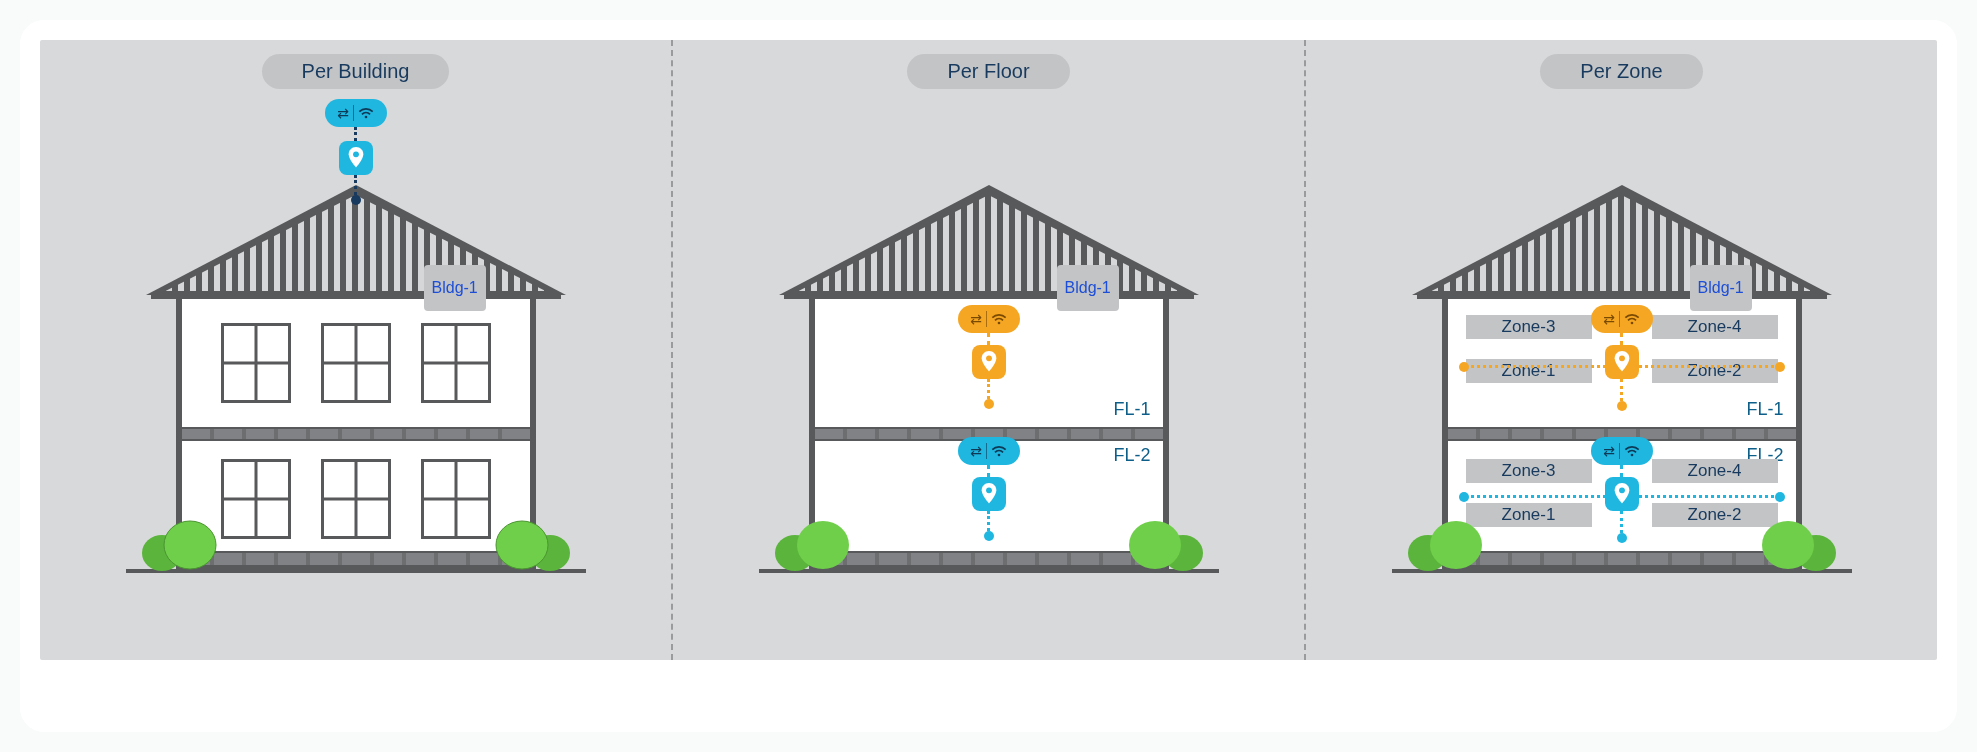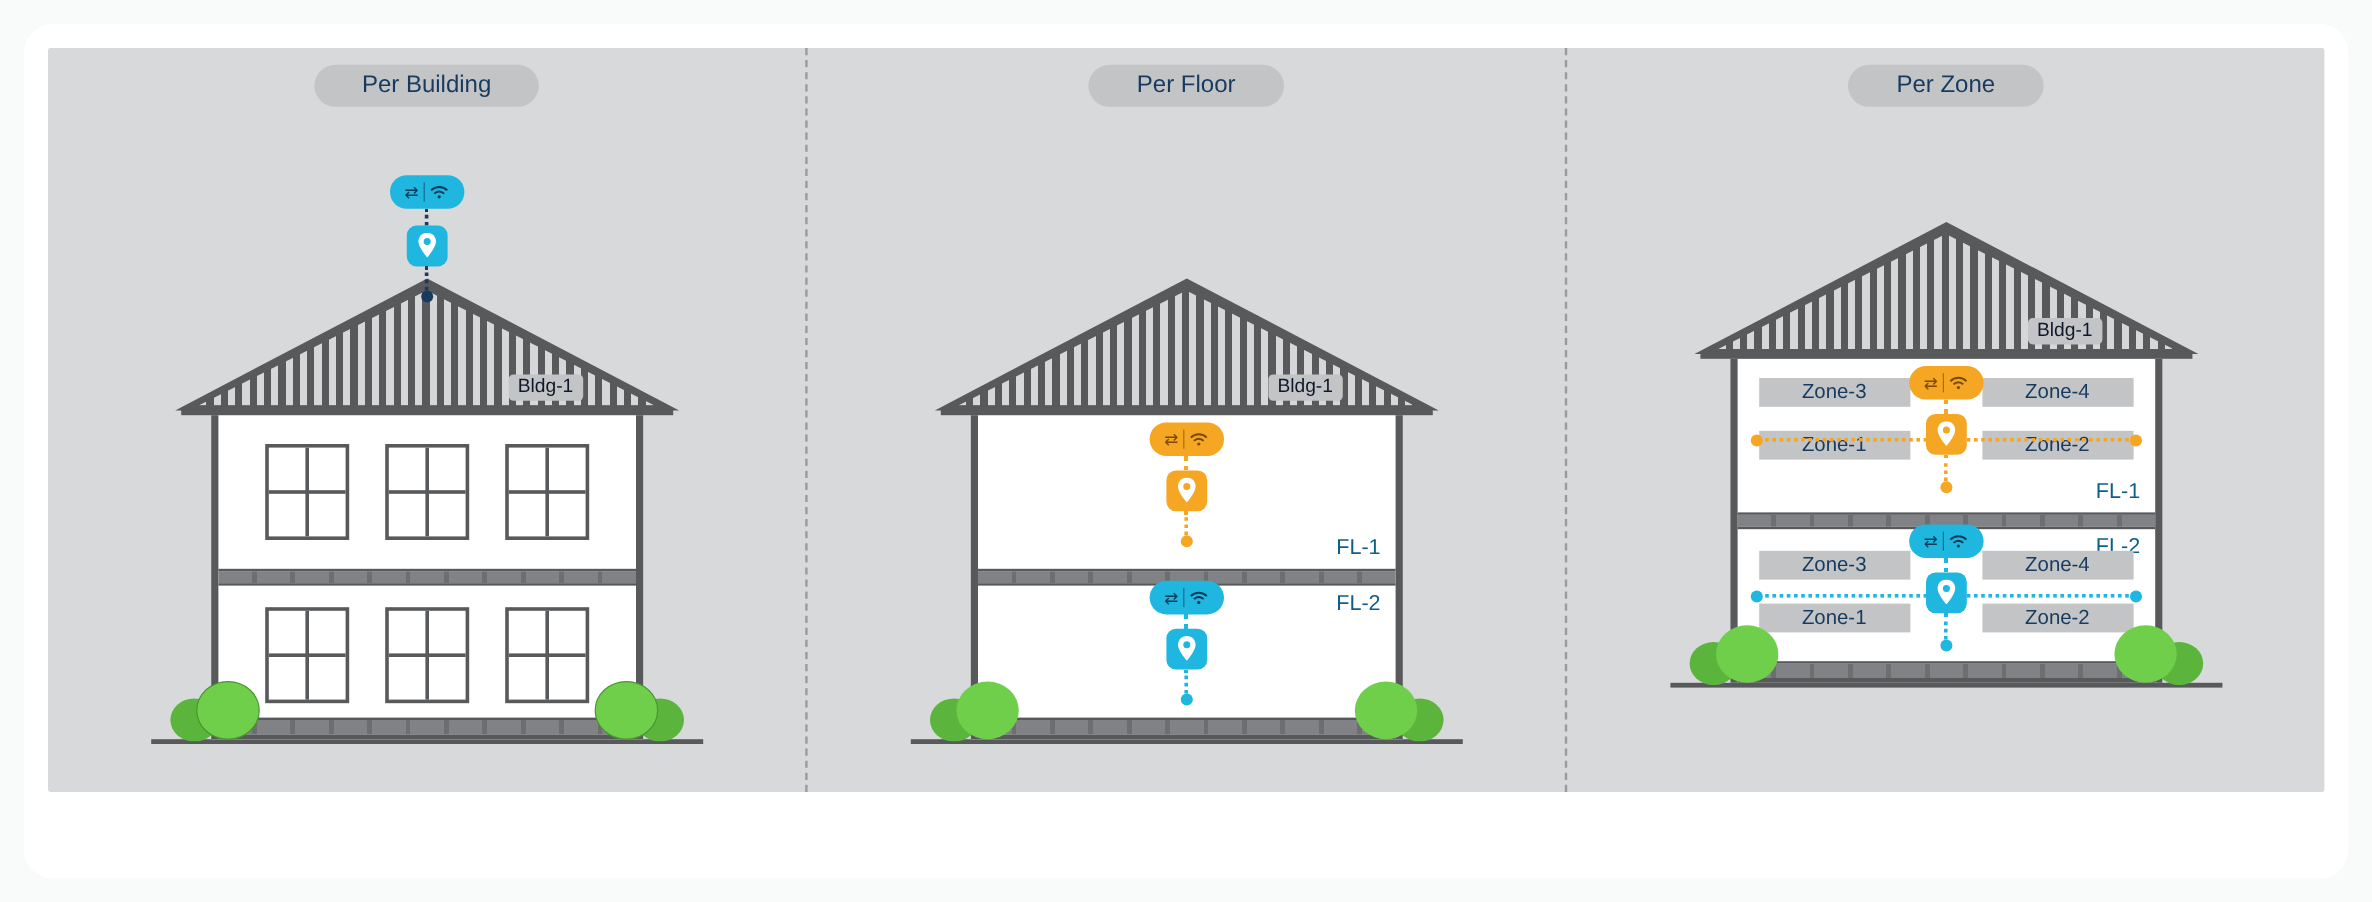--- a/index.html
+++ b/index.html
@@ -35,21 +35,20 @@
   .panel {
     flex: 1;
     position: relative;
     display: flex;
     flex-direction: column;
     align-items: center;
     padding-top: 10px;
   }
   .panel:not(:last-child) {
     border-right: 2px dashed #9a9b9c;
-    gap: 47px;
   }
   .panel-title {
     background: #c3c4c6;
     color: #173a5e;
     padding: 6px 40px;
     border-radius: 20px;
     font-size: 20px;
     margin-top: 4px;
   }
   .building-area {
@@ -89,23 +88,23 @@
     width: 410px;
     height: 6px;
     background: #58595b;
     z-index: 5;
   }
   .bldg-label {
     position: absolute;
     top: 170px;
     left: 328px;
     background: #c3c4c6;
-    color: #0f172a;
+    color: #1d4ed8;
     font-size: 16px;
-    padding: 2px 8px;
+    padding: 14px 8px;
     border-radius: 4px;
     z-index: 6;
   }
   .body-block {
     position: absolute;
     top: 204px;
     left: 50%;
     transform: translateX(-50%);
     width: 360px;
     height: 270px;

